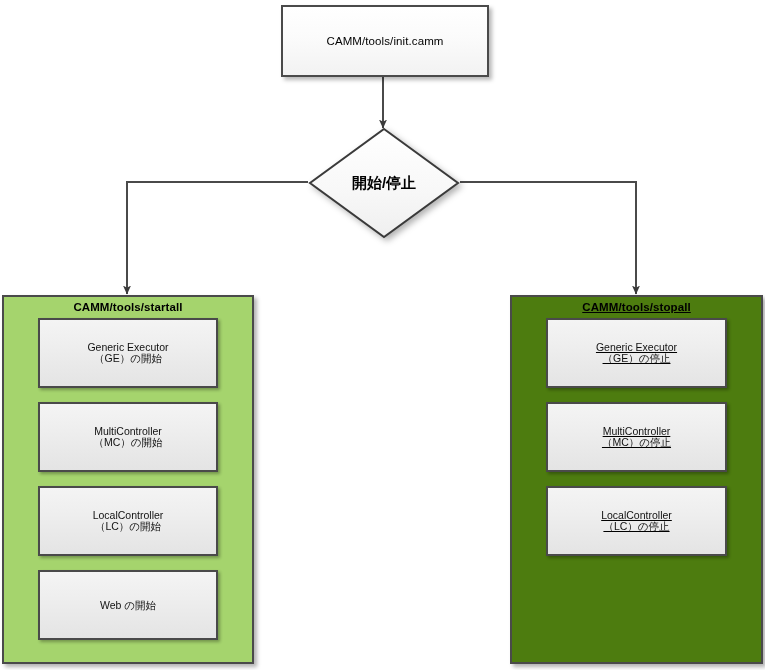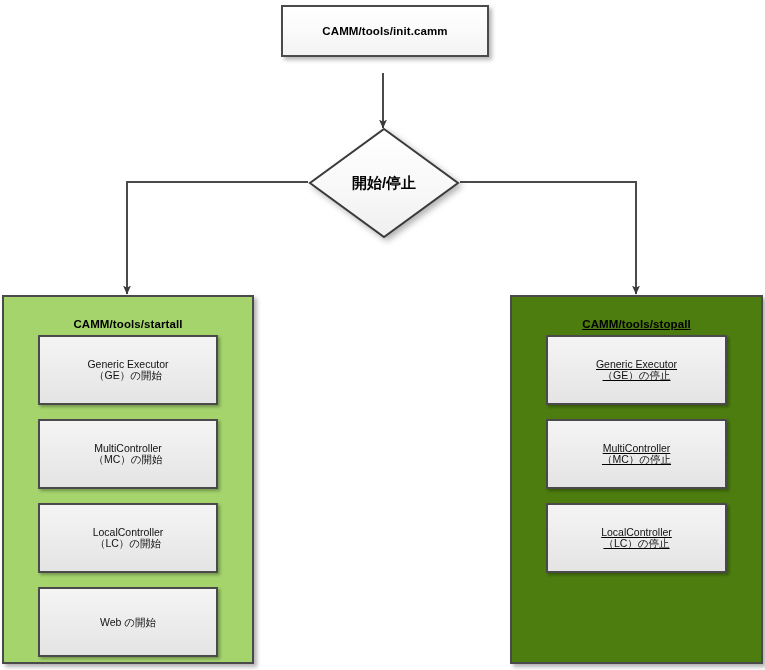--- a/index.html
+++ b/index.html
@@ -41,23 +41,23 @@
     box-shadow: 3px 3px 4px rgba(0,0,0,0.28);
     display: flex;
     align-items: center;
     justify-content: center;
     z-index: 3;
   }
   #init-box {
     left: 281px;
     top: 5px;
     width: 208px;
-    height: 52px;
+    height: 72px;
     font-size: 11.5px;
-    font-weight: bold;
+    font-weight: normal;
     letter-spacing: 0.1px;
   }
 
   
   #decision-wrap {
     position: absolute;
     left: 308px;
     top: 127px;
     width: 152px;
     height: 112px;
@@ -105,21 +105,21 @@
     height: 369px;
     background: #fc4343;
   }
 
   .group-title {
     width: 100%;
     text-align: center;
     font-size: 11.5px;
     font-weight: bold;
     color: #000000;
-    padding-top: 21px;
+    padding-top: 4px;
     padding-bottom: 5px;
     box-sizing: border-box;
     letter-spacing: 0.1px;
   }
 
   .steps {
     padding: 0 34px;
     box-sizing: border-box;
   }
 

